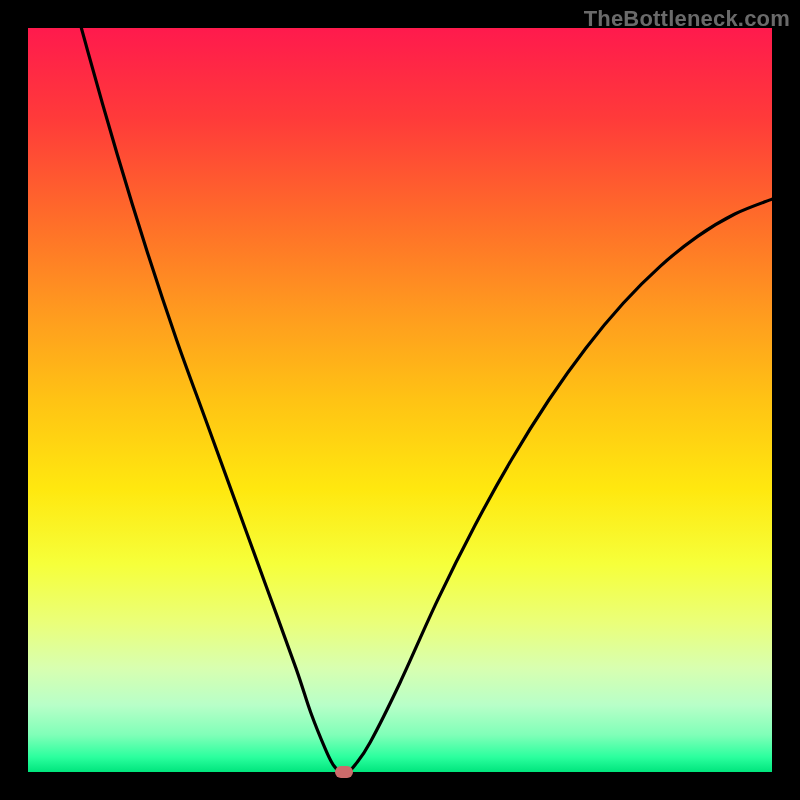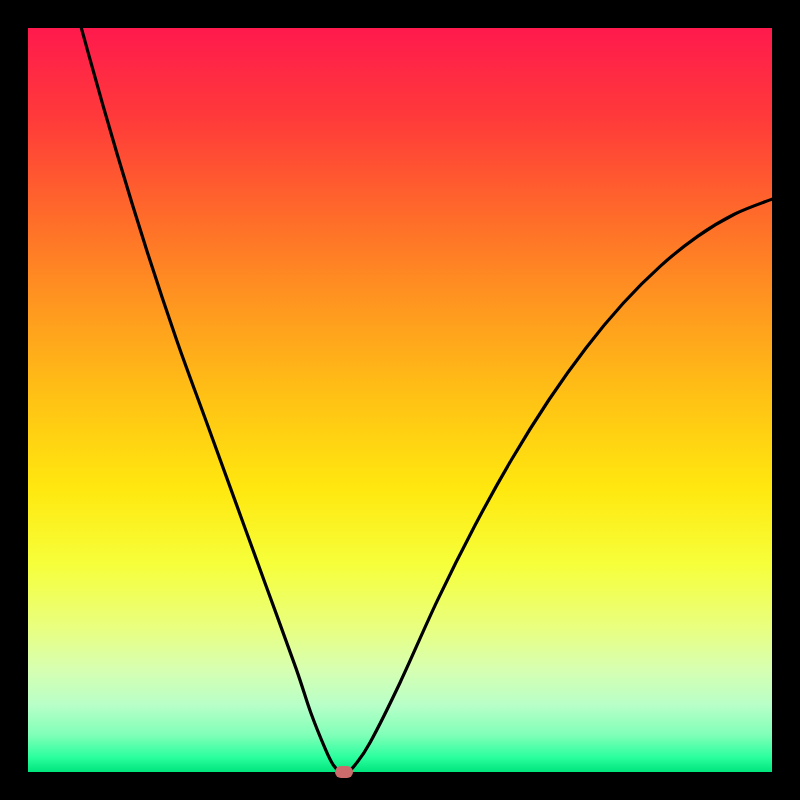--- a/index.html
+++ b/index.html
@@ -56,19 +56,20 @@
     height: 12px;
     background: #cc6b6b;
     border-radius: 6px;
     transform: translate(-50%, -50%);
   }
 </style>
 </head>
 <body>
 
 <div class="frame">
+  <div class="watermark">TheBottleneck.com</div>
   <div class="plot">
     <svg class="curve" viewBox="0 0 744 744" preserveAspectRatio="none">
       <path id="curve-path" d="M 0.00 -223.20 C 4.96 -200.88, 19.84 -130.20, 29.76 -89.28 C 39.68 -48.36, 49.60 -13.64, 59.52 22.32 C 69.44 58.28, 79.36 93.00, 89.28 126.48 C 99.20 159.96, 109.12 192.20, 119.04 223.20 C 128.96 254.20, 138.88 283.96, 148.80 312.48 C 158.72 341.00, 168.64 367.04, 178.56 394.32 C 188.48 421.60, 198.40 448.88, 208.32 476.16 C 218.24 503.44, 228.16 530.72, 238.08 558.00 C 248.00 585.28, 260.40 618.76, 267.84 639.84 C 275.28 660.92, 277.76 670.84, 282.72 684.48 C 287.68 698.12, 293.88 713.00, 297.60 721.68 C 301.32 730.36, 302.56 732.84, 305.04 736.56 C 307.52 740.28, 310.00 742.76, 312.48 744.00 C 314.96 745.24, 317.44 745.24, 319.92 744.00 C 322.40 742.76, 323.64 741.52, 327.36 736.56 C 331.08 731.60, 334.80 727.88, 342.24 714.24 C 349.68 700.60, 360.84 678.28, 372.00 654.72 C 383.16 631.16, 396.80 598.92, 409.20 572.88 C 421.60 546.84, 434.00 522.04, 446.40 498.48 C 458.80 474.92, 471.20 452.60, 483.60 431.52 C 496.00 410.44, 508.40 390.60, 520.80 372.00 C 533.20 353.40, 545.60 336.04, 558.00 319.92 C 570.40 303.80, 582.80 288.92, 595.20 275.28 C 607.60 261.64, 620.00 249.24, 632.40 238.08 C 644.80 226.92, 657.20 217.00, 669.60 208.32 C 682.00 199.64, 694.40 192.20, 706.80 186.00 C 719.20 179.80, 737.80 173.60, 744.00 171.12 " fill="none" stroke="#000000" stroke-width="3.2" stroke-linejoin="round" stroke-linecap="round"></path>
     </svg>
     <div class="minmarker" id="min-marker" style="left: 316.2px; top: 744px; background: rgb(204, 107, 107);"></div>
   </div>
 </div>
 
 </body></html>

